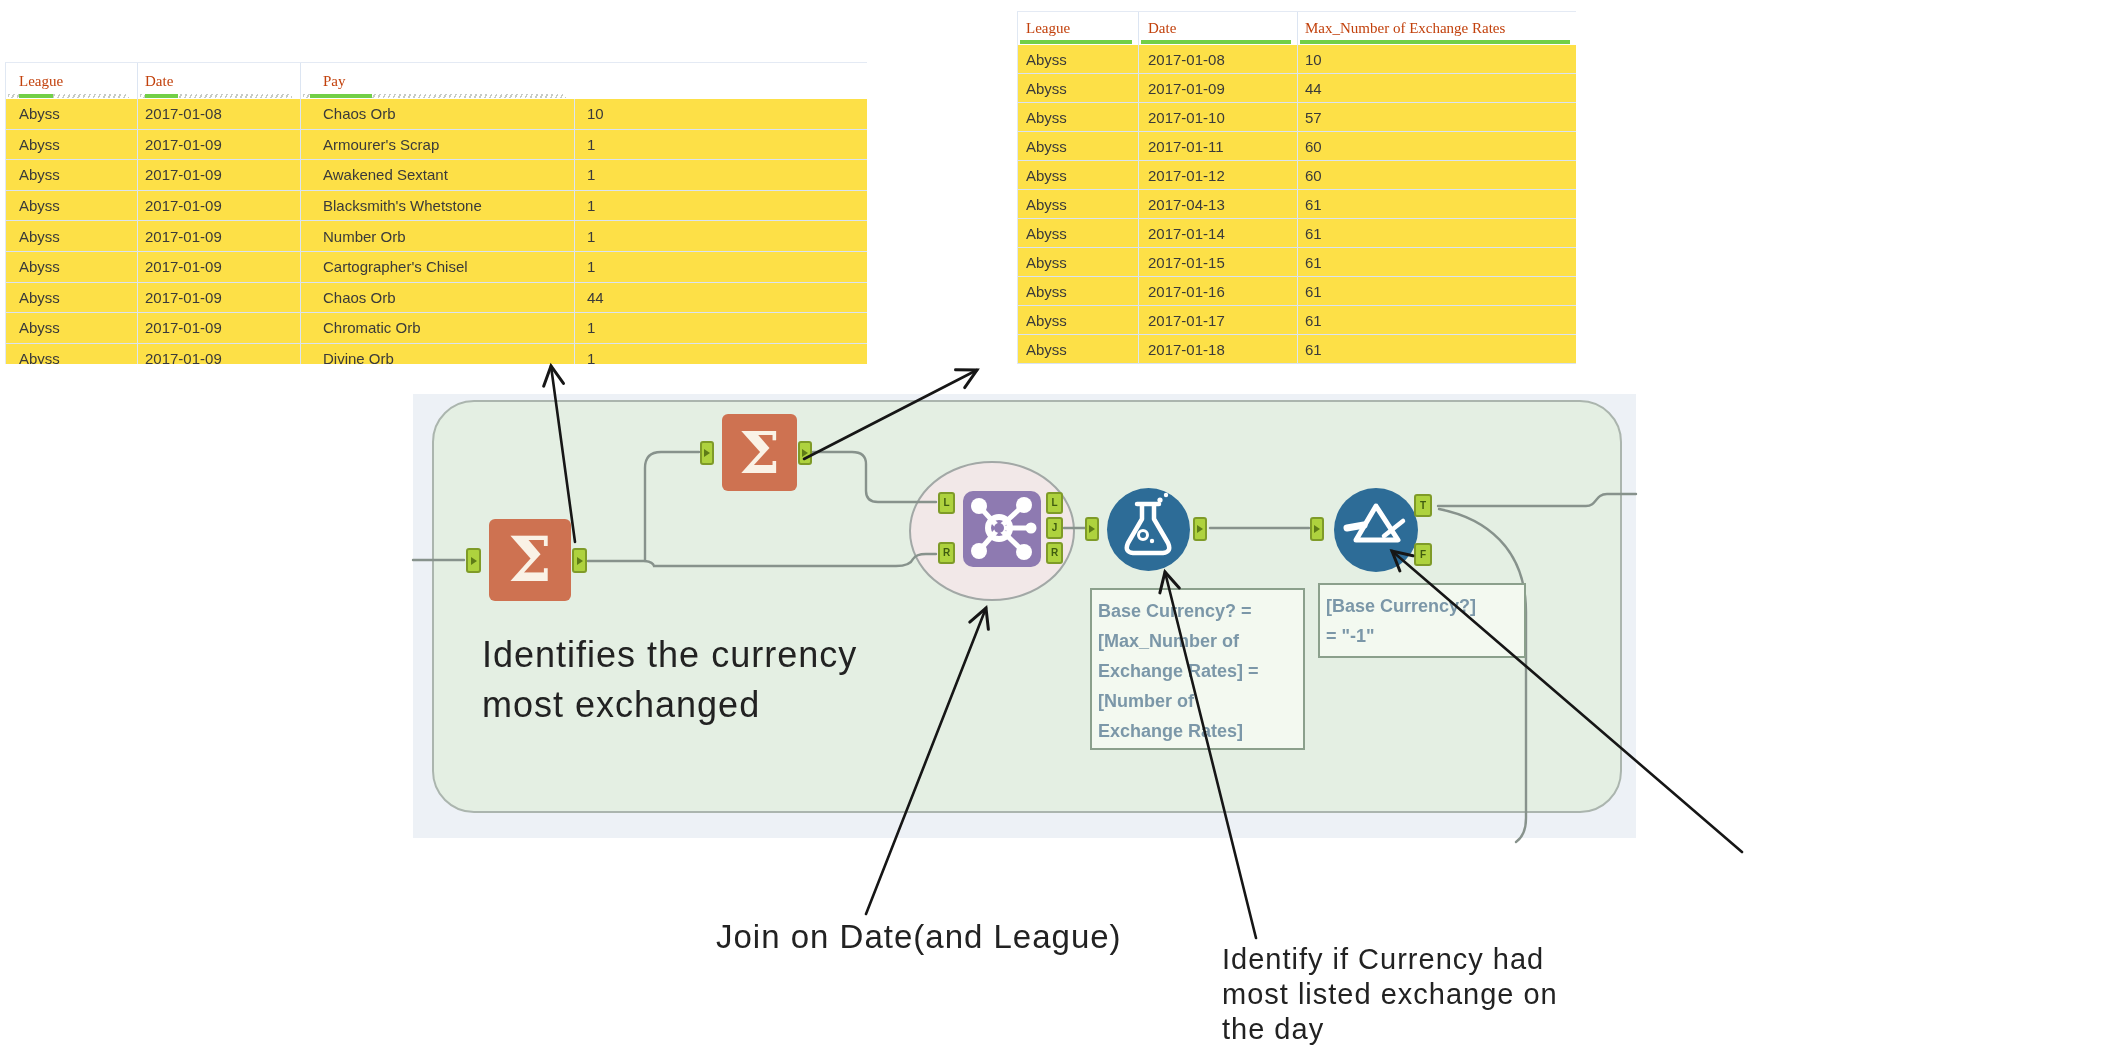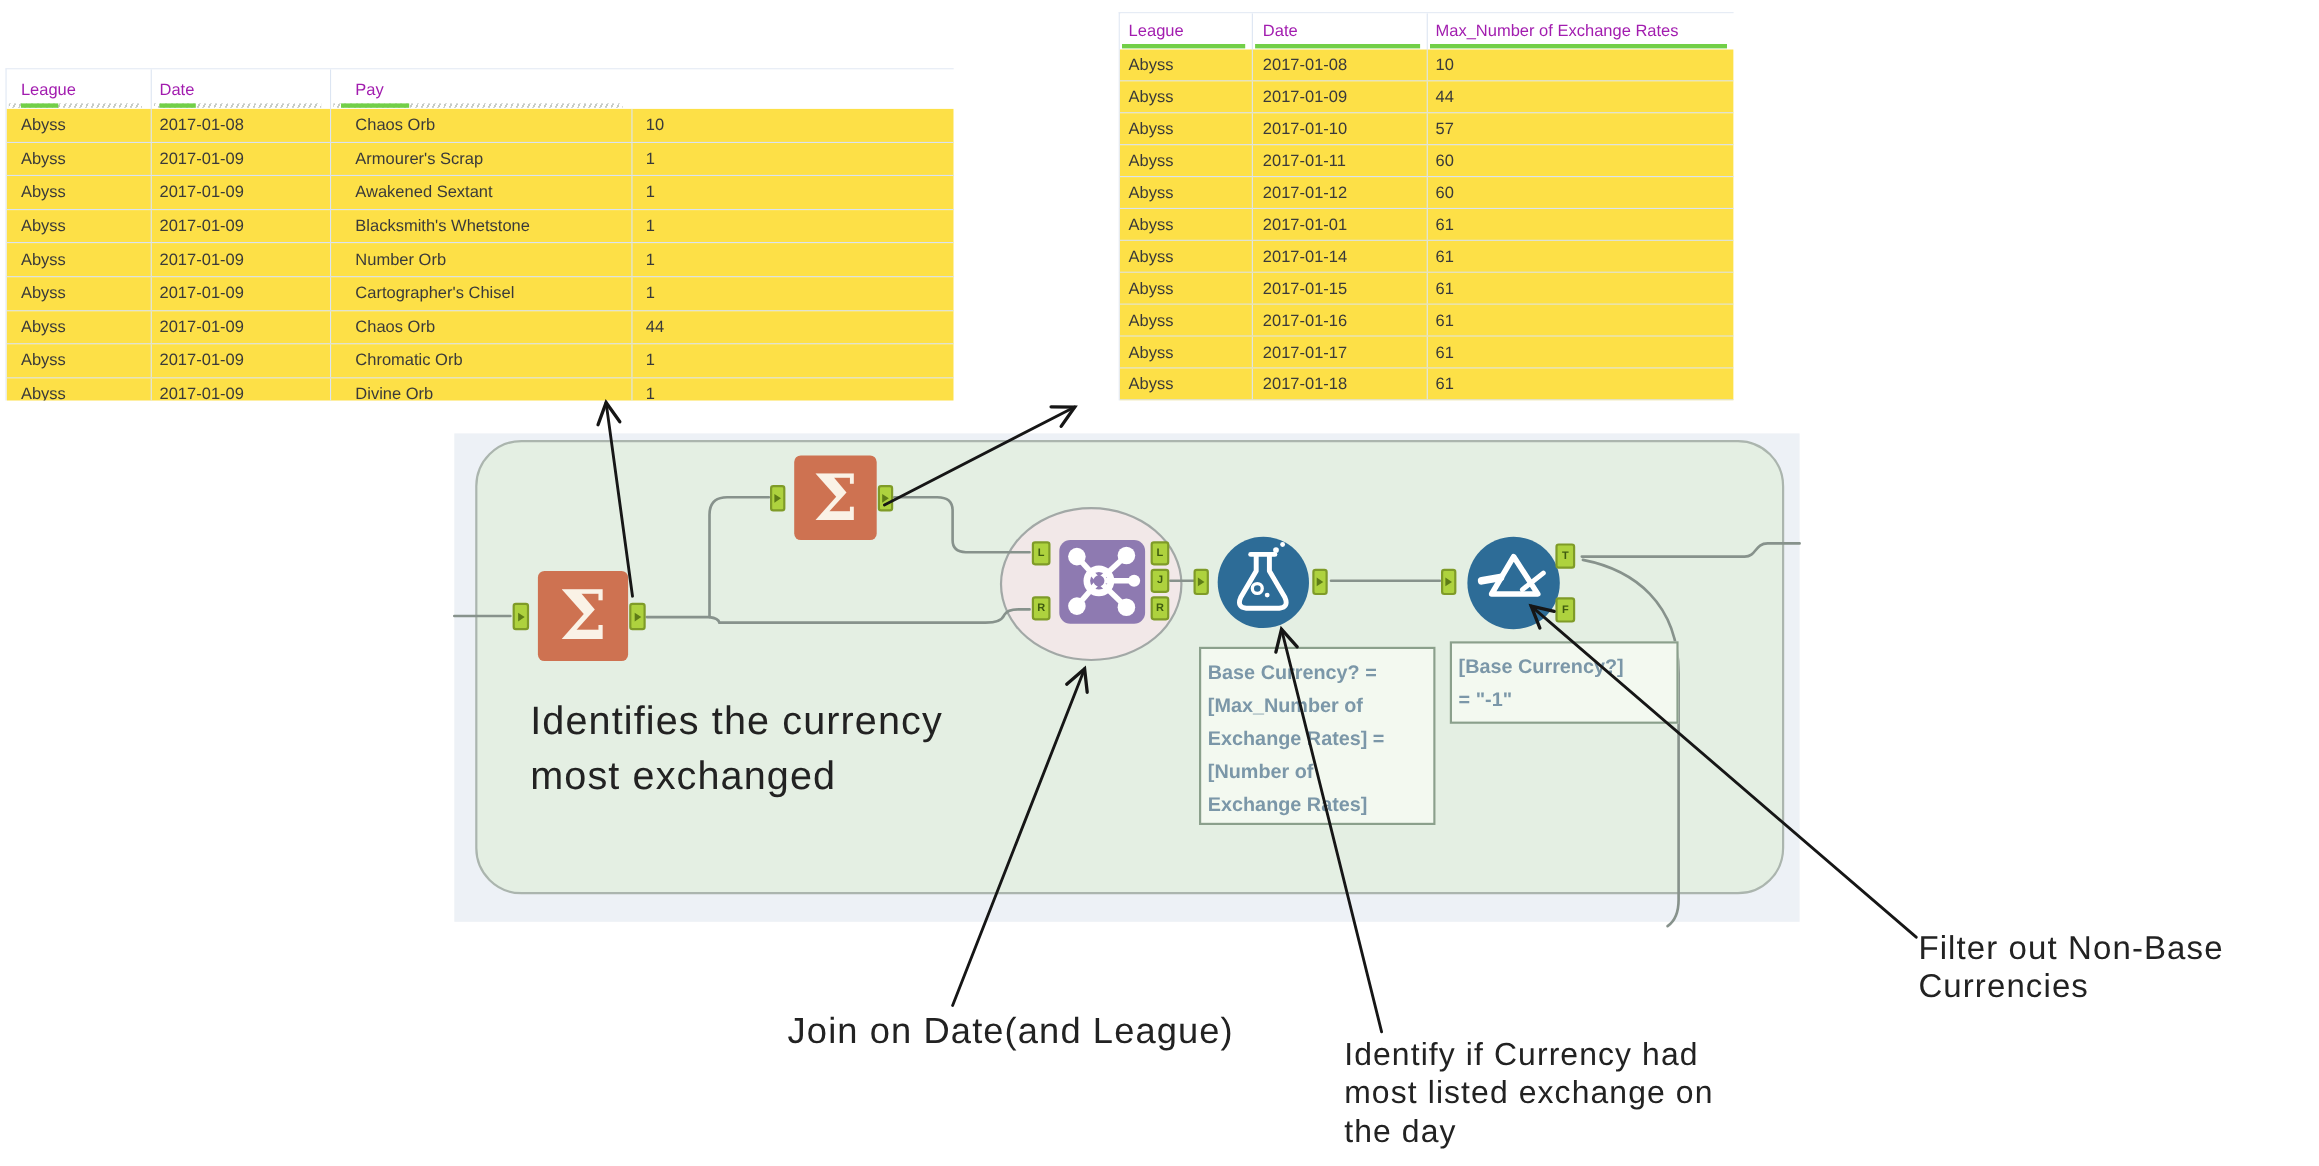--- a/index.html
+++ b/index.html
@@ -2,21 +2,21 @@
 <html style="--tool-orange: #ce7251; --tool-purple: #8e7ab1; --tool-blue: #2d6c97; --anchor-green: #aed23e; --anchor-border: #7f9b28; --container-green: #e4efe3; --container-border: #abb5ae; --canvas-bg: #edf1f6; --wire: #87928c; --header-green: #72cf47; --ellipse-pink: #f2e8e8; --note-bg: #f3f9f0; --note-border: #8ba08c; --note-text: #7b97a8;"><head>
 <meta charset="utf-8">
 <style>
   html,body{margin:0;padding:0;background:#fff;}
   .page{position:relative;width:2108px;height:1060px;background:#fff;overflow:hidden;
         font-family:"Liberation Sans",sans-serif;}
 
   
   .tbl{position:absolute;background:#fff;overflow:hidden;border-top:1px solid #e4eaf4;border-left:1px solid #e0e8f3;}
   .thead{display:flex;}
-  .th{position:relative;display:flex;align-items:center;color:#a21caf;font-size:15px;box-sizing:border-box;}
+  .th{position:relative;display:flex;align-items:center;color:#c2410c;font-size:15px;box-sizing:border-box;font-family:Liberation Serif, serif;}
   .th + .th{border-left:1px solid #dce5f2;}
   .th::before{content:'';position:absolute;left:2px;right:8px;bottom:1px;height:4px;
       background:repeating-linear-gradient(115deg,#c6cbc6 0 1.6px,transparent 1.6px 4.6px);}
   .th::after{content:'';position:absolute;left:2px;bottom:1px;height:4px;background:var(--header-green);}
   .tr{display:flex;background:#fde047;border-bottom:1px solid #d9e3f2;box-sizing:border-box;}
   .td{display:flex;align-items:center;color:#3a3a3a;font-size:15px;box-sizing:border-box;overflow:hidden;white-space:nowrap;}
   .td + .td{border-left:1px solid #dce5f2;}
 
   .lt{left:5px;top:62px;width:861px;height:301px;}
   .lt .thead{height:36px;}
@@ -166,21 +166,21 @@
           <div class="td">2017-01-11</div>
           <div class="td">60</div>
         </div>
         <div class="tr">
           <div class="td">Abyss</div>
           <div class="td">2017-01-12</div>
           <div class="td">60</div>
         </div>
         <div class="tr">
           <div class="td">Abyss</div>
-          <div class="td">2017-01-01</div>
+          <div class="td">2017-04-13</div>
           <div class="td">61</div>
         </div>
         <div class="tr">
           <div class="td">Abyss</div>
           <div class="td">2017-01-14</div>
           <div class="td">61</div>
         </div>
         <div class="tr">
           <div class="td">Abyss</div>
           <div class="td">2017-01-15</div>
@@ -316,22 +316,20 @@
 Exchange Rates] =
 [Number of
 Exchange Rates]</div>
   <div class="anno-box" style="left:1318px;top:583px;width:208px;height:75px;">[Base Currency?]
 = "-1"</div>
 
   <div class="callout-join hand">Join on Date(and League)</div>
   <div class="callout-formula hand">Identify if Currency had
 most listed exchange on
 the day</div>
-  <div class="callout-filter hand">Filter out Non-Base
-Currencies</div>
 
   <svg class="layer" width="2108" height="1060">
     <defs>
       <marker id="ah" viewBox="0 0 26 26" refX="22" refY="13" markerWidth="26" markerHeight="26" markerUnits="userSpaceOnUse" orient="auto">
         <path d="M3,3 L22,13 L3,23" fill="none" stroke="#161616" stroke-width="3" stroke-linecap="round"></path>
       </marker>
     </defs>
     <line class="arrow" x1="575" y1="542" x2="551" y2="366" marker-end="url(#ah)"></line>
     <line class="arrow" x1="804" y1="459" x2="977" y2="370" marker-end="url(#ah)"></line>
     <line class="arrow" x1="866" y1="914" x2="986" y2="608" marker-end="url(#ah)"></line>

